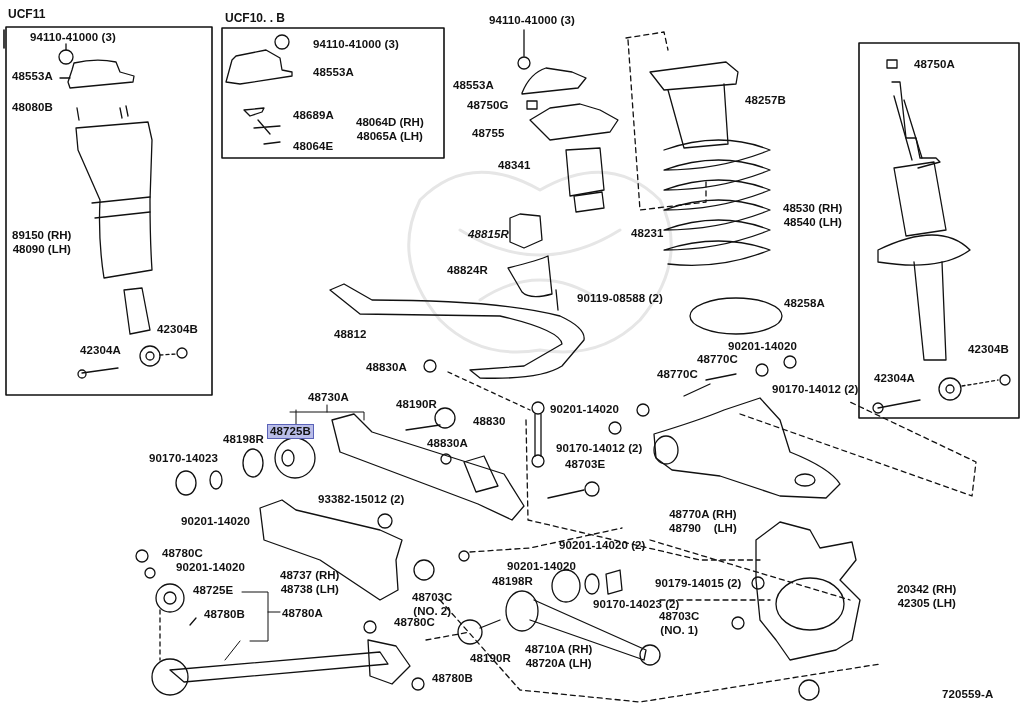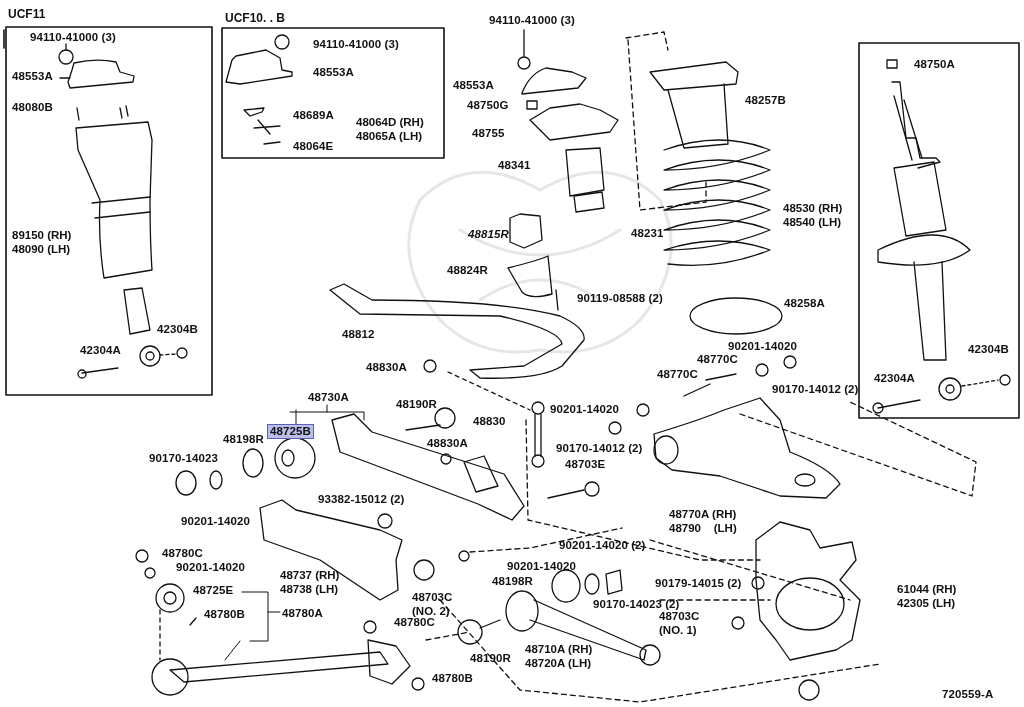--- a/index.html
+++ b/index.html
@@ -1,18 +1,18 @@
 <!DOCTYPE html>
 <html><head>
   <meta charset="utf-8">
   <style>
     html, body { margin:0; padding:0; background:#ffffff; }
     body { width:1024px; height:707px; position:relative; overflow:hidden;
            font-family:"Liberation Sans", sans-serif; color:#111; }
-    #stage { position:absolute; left:0; top:0; width:1024px; height:640px; }
+    #stage { position:absolute; left:0; top:0; width:1024px; height:640px;text-align:center; }
     svg.art { position:absolute; left:0; top:0; }
     .lbl { position:absolute; font-size:11.5px; font-weight:bold; line-height:13px;
            white-space:nowrap; color:#111; letter-spacing:0.1px; }
     .lbl2 { position:absolute; font-size:11.5px; font-weight:bold; line-height:13.5px;
             white-space:pre; color:#111; }
     .hl { background:#b9bde8; border:1px solid #5a62b8; padding:0 2px; color:#111; }
     .sec { position:absolute; font-size:12px; font-weight:bold; }
   </style>
 </head>
 <body>
@@ -214,21 +214,21 @@
   <div class="lbl" style="left:453px; top:79px;">48553A</div>
   <div class="lbl" style="left:467px; top:99px;">48750G</div>
   <div class="lbl" style="left:472px; top:127px;">48755</div>
   <div class="lbl" style="left:498px; top:159px;">48341</div>
   <div class="lbl" style="left:745px; top:94px;">48257B</div>
   <div class="lbl" style="left:631px; top:227px;">48231</div>
   <div class="lbl" style="left:784px; top:297px;">48258A</div>
   <div class="lbl" style="left:468px; top:228px;font-style:italic;">48815R</div>
   <div class="lbl" style="left:447px; top:264px;">48824R</div>
   <div class="lbl" style="left:577px; top:292px;">90119-08588 (2)</div>
-  <div class="lbl" style="left:342px; top:328px;">48812</div>
+  <div class="lbl" style="left:334px; top:328px;">48812</div>
   <div class="lbl" style="left:366px; top:361px;">48830A</div>
 
   <div class="lbl" style="left:308px; top:391px;">48730A</div>
   <div class="lbl hl" style="left:267px; top:424px;">48725B</div>
   <div class="lbl" style="left:396px; top:398px;">48190R</div>
   <div class="lbl" style="left:427px; top:437px;">48830A</div>
   <div class="lbl" style="left:223px; top:433px;">48198R</div>
   <div class="lbl" style="left:473px; top:415px;">48830</div>
   <div class="lbl" style="left:149px; top:452px;">90170-14023</div>
   <div class="lbl" style="left:181px; top:515px;">90201-14020</div>
@@ -259,21 +259,21 @@
   <div class="lbl" style="left:559px; top:539px;">90201-14020 (2)</div>
   <div class="lbl" style="left:507px; top:560px;">90201-14020</div>
   <div class="lbl" style="left:492px; top:575px;">48198R</div>
   <div class="lbl" style="left:593px; top:598px;">90170-14023 (2)</div>
   <div class="lbl" style="left:655px; top:577px;">90179-14015 (2)</div>
   <div class="lbl2" style="left:659px; top:610px;">48703C
 (NO. 1)</div>
   <div class="lbl" style="left:470px; top:652px;">48190R</div>
   <div class="lbl2" style="left:525px; top:643px;">48710A (RH)
 48720A (LH)</div>
-  <div class="lbl2" style="left:897px; top:583px;">61044 (RH)
+  <div class="lbl2" style="left:897px; top:583px;">20342 (RH)
 42305 (LH)</div>
 
   <div class="lbl" style="left:914px; top:58px;">48750A</div>
   <div class="lbl2" style="left:783px; top:202px;">48530 (RH)
 48540 (LH)</div>
   <div class="lbl" style="left:968px; top:343px;">42304B</div>
   <div class="lbl" style="left:874px; top:372px;">42304A</div>
 
   <div class="lbl" style="left:942px; top:688px;">720559-A</div>
 </div>

